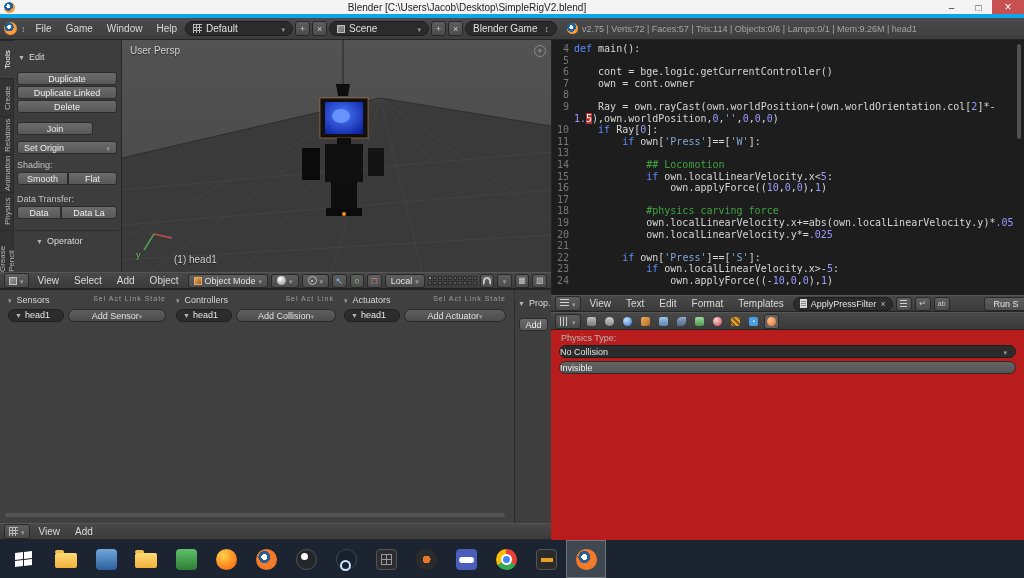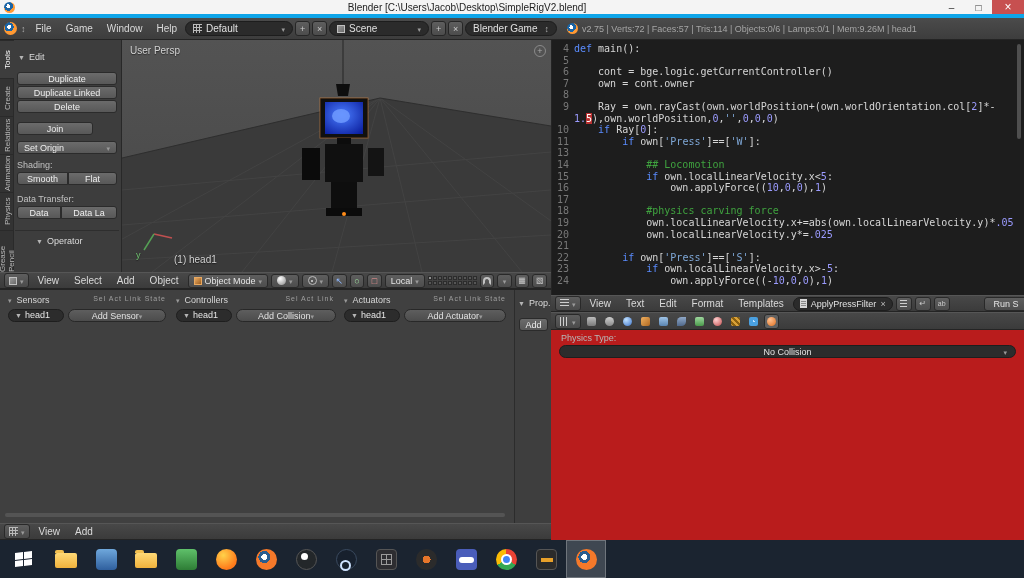--- a/index.html
+++ b/index.html
@@ -82,21 +82,21 @@
 .pageicon{width:7px;height:9px;background:#d8d8d8;position:relative}
 .pageicon:after{content:"";position:absolute;left:1px;top:2px;width:5px;height:5px;background:repeating-linear-gradient(#8a8a8a 0 1px,transparent 1px 2px)}
 .xsm:before{content:"×";font-size:9px;color:#bbb}
 
 
 .props-hdr{left:551px;top:312px;width:473px;height:18px}
 .ptab{width:15px;height:15px;border-radius:3px;display:flex;align-items:center;justify-content:center}
 .ptab.active{background:#616161;border:1px solid #2b2b2b}
 .ptab i{display:block;width:9px;height:9px;border-radius:2px}
 .props-body{left:551px;top:330px;width:473px;height:210px;background:#b91c1c}
-.wide{position:absolute;left:8px;width:457px;height:13px;border-radius:7px;display:flex;align-items:center;justify-content:center;font-size:9px}
+.wide{position:absolute;left:8px;width:457px;height:13px;border-radius:7px;display:flex;align-items:center;font-size:9px}
 
 
 .taskbar{left:0;top:540px;width:1024px;height:38px;background:#1b2430;display:flex;align-items:center;color:#fff}
 .slot{width:40px;height:38px;display:flex;align-items:center;justify-content:center}
 .slot.start{width:46px}
 .slot.active-app{background:rgba(255,255,255,.16);box-shadow:inset 0 0 0 1px rgba(255,255,255,.25)}
 .winlogo{width:17px;height:14px;display:grid;grid-template-columns:8px 8px;grid-template-rows:6.5px 6.5px;gap:1px;transform:skewY(-6deg)}
 .winlogo i{background:#fff}
 .icon-folder{width:22px;height:15px;background:linear-gradient(#ffd976,#f0b23c);border-radius:2px;position:relative;margin-top:3px}
 .icon-folder:before{content:"";position:absolute;left:0;top:-3px;width:9px;height:3px;background:#f3c050;border-radius:2px 2px 0 0}
@@ -481,20 +481,21 @@
     <div class="ptab active">
         <i style="background:radial-gradient(circle at 35% 30%,#ffc090,#e07020);border-radius:50%"></i>
       </div>
   </div>
   <div class="abs props-body">
     <span class="abs" style="left:10px;top:3px;font-size:9px;color:#b8b8b8">Physics Type:</span>
     <div class="wide" style="top:15px;background:#2c2c2c;border:1px solid #1e1e1e;color:#e4e4e4">
       <span>No Collision</span>
       <span class="caret" style="position:absolute;right:8px"></span>
     </div>
+    <div class="wide" style="top: 31px;background:linear-gradient(#646464,#545454);border:1px solid #2b2b2b;color:#efefef">Invisible</div>
   </div>
 
   <div class="taskbar abs">
     <div class="slot start">
       <div class="winlogo">
           <i></i>
           <i></i>
           <i></i>
           <i></i>
         </div>

